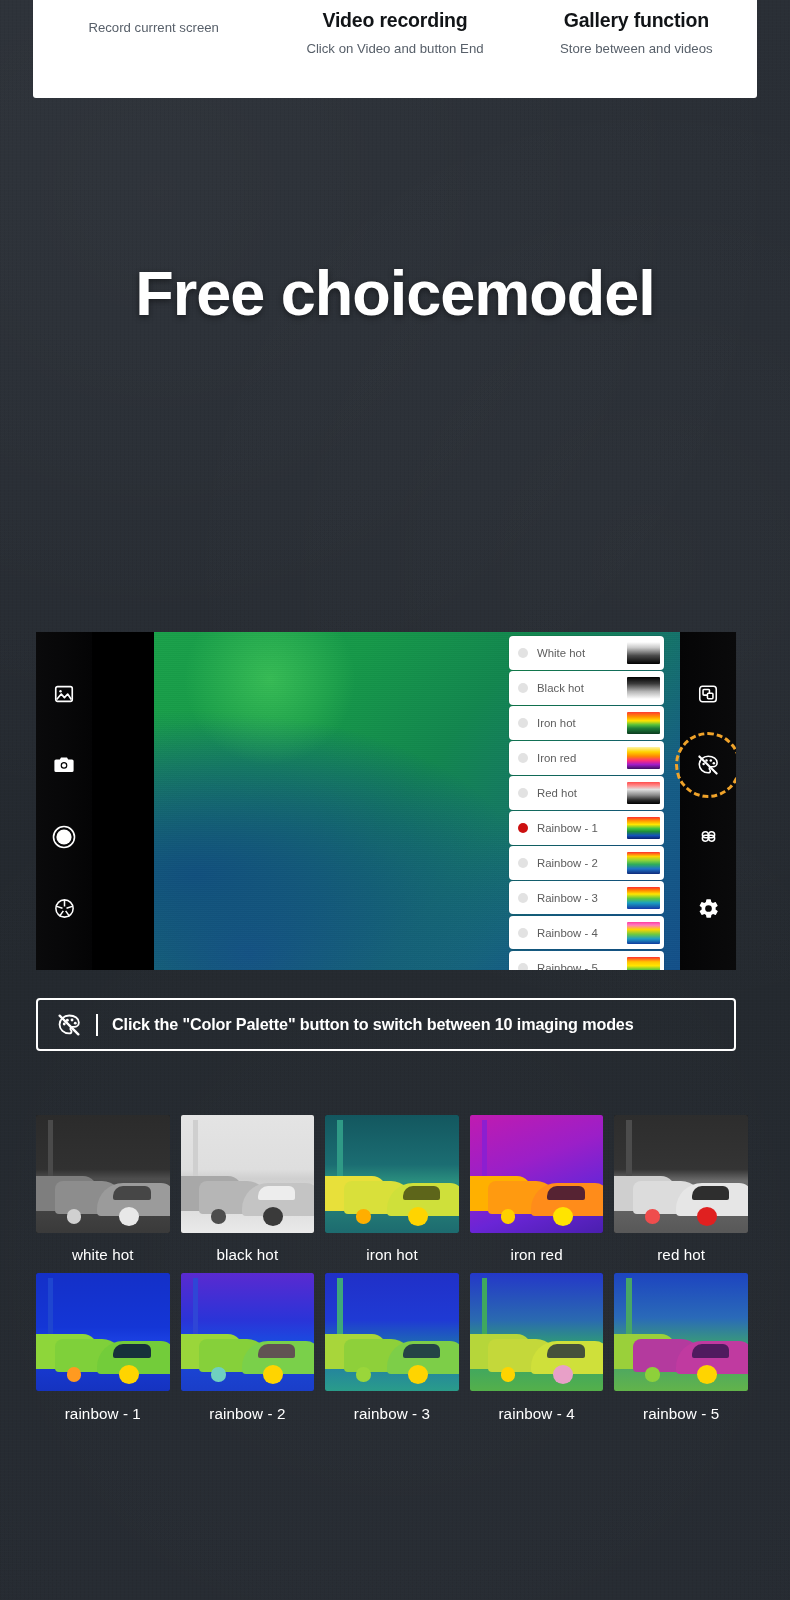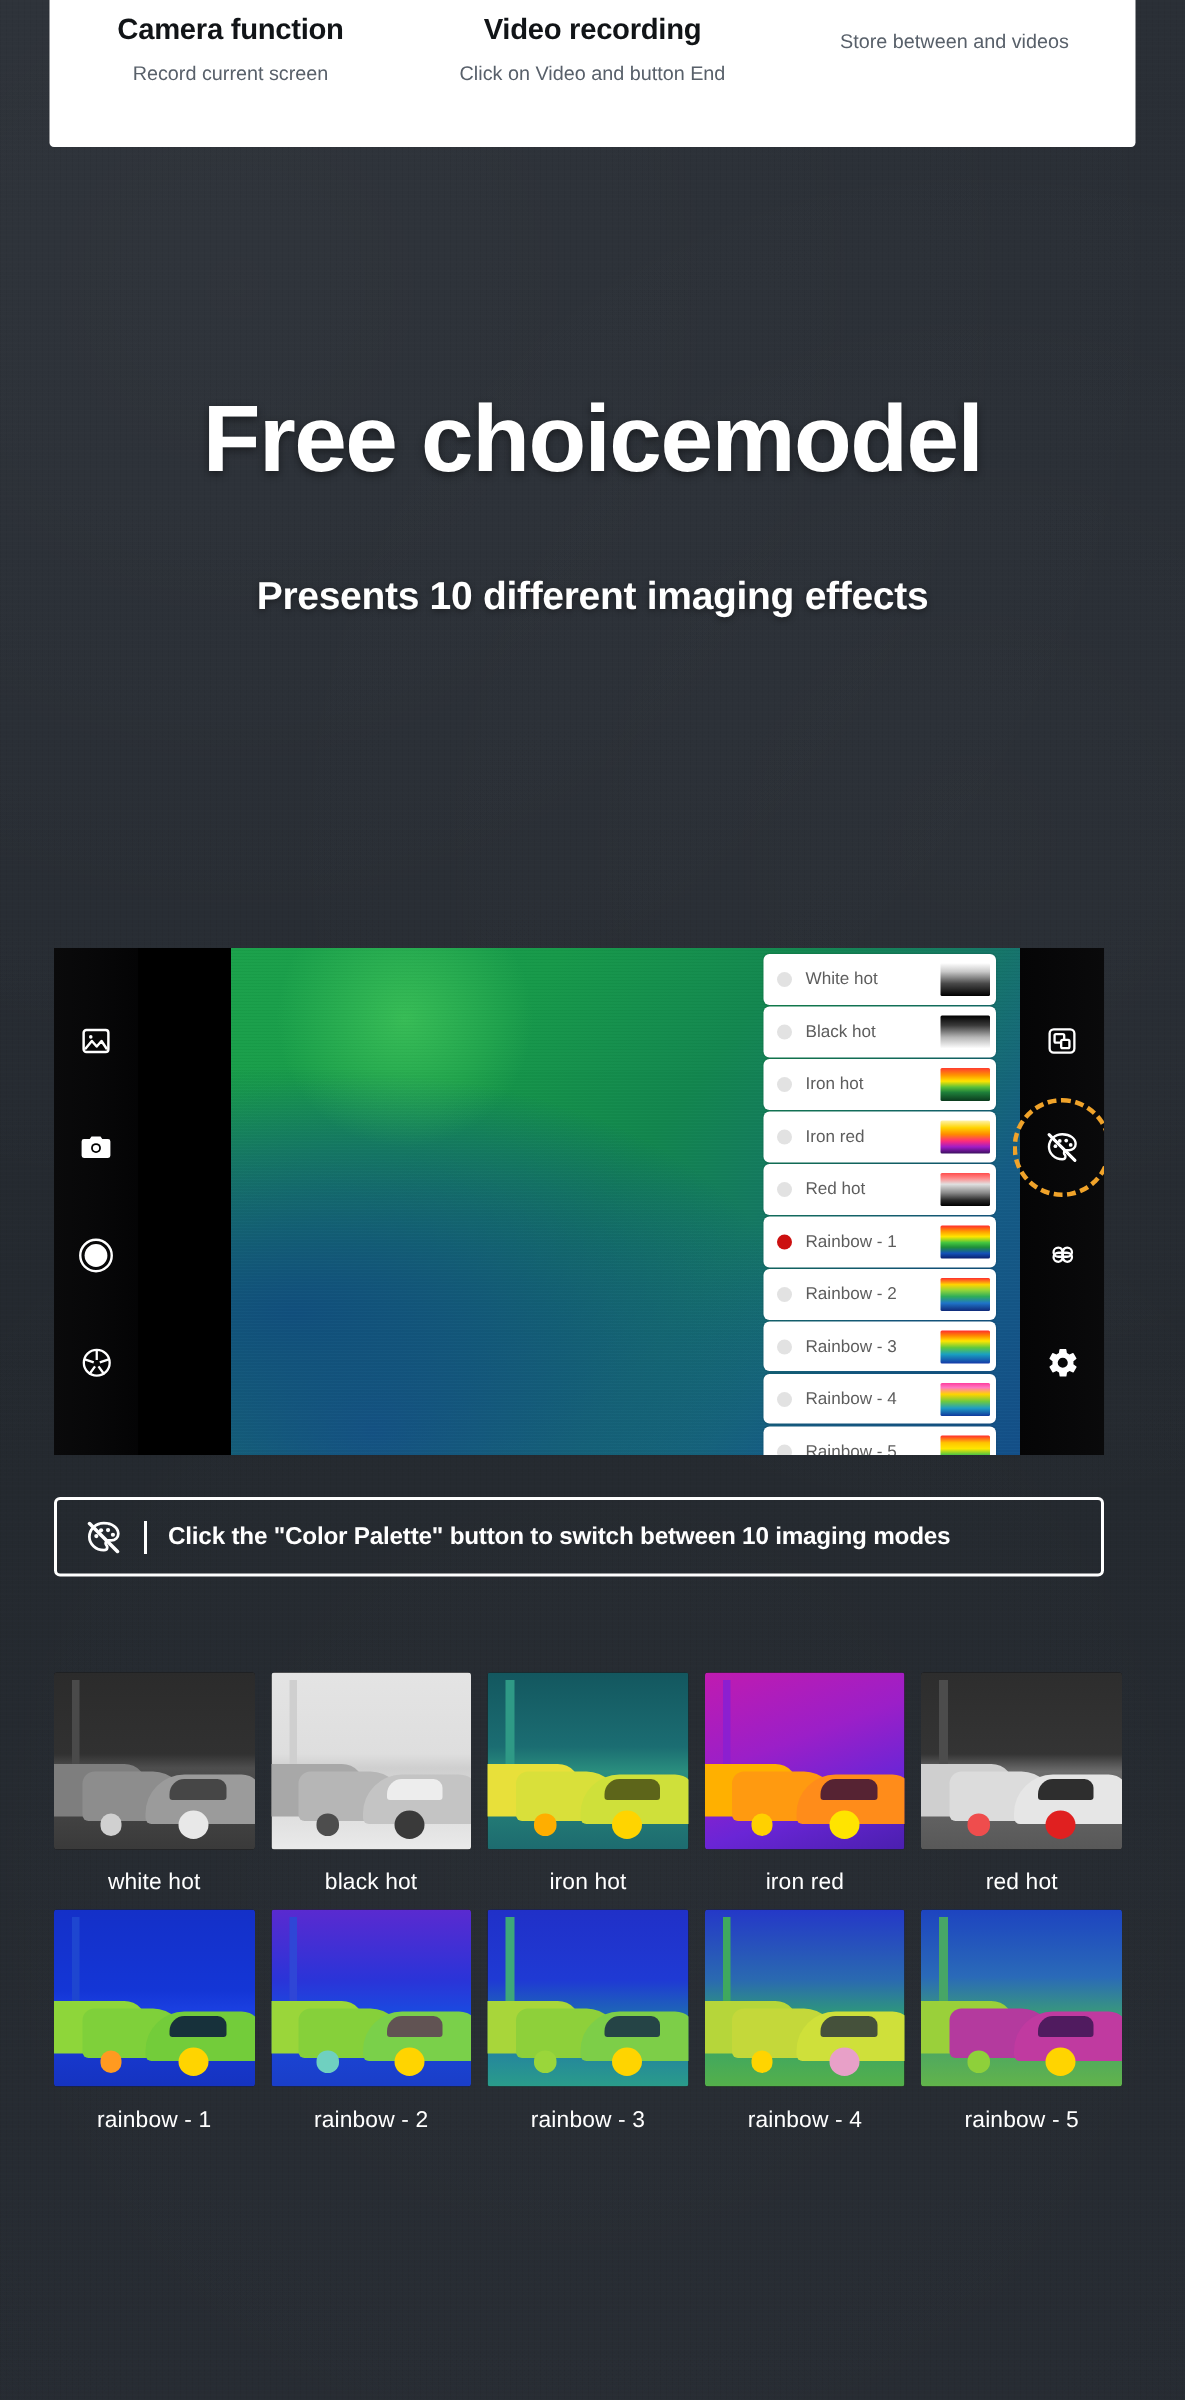--- a/index.html
+++ b/index.html
@@ -162,37 +162,36 @@
 </head>
 <body>
 
 <div class="bg-texture"></div>
 <div class="bg-grain"></div>
 
 <div class="page">
 
   <div class="top-card">
     <div class="top-col">
-      <div class="t-title">Camera function</div>
       <div class="t-sub">Record current screen</div>
     </div>
     <div class="top-col">
       <div class="t-title">Video recording</div>
       <div class="t-sub">Click on Video and button End</div>
     </div>
     <div class="top-col">
+      <div class="t-title">Gallery function</div>
       <div class="t-sub">Store between and videos</div>
     </div>
   </div>
 
   <div class="hero">
     <h1>
       <span class="l2">Free choicemodel</span>
     </h1>
-    <div class="sub">Presents 10 different imaging effects</div>
   </div>
 
   <div class="device">
 
     <div class="dev-view">
       <div class="dev-view-grain"></div>
     </div>
     <div class="dev-gap"></div>
 
     <div class="dev-rail left">

